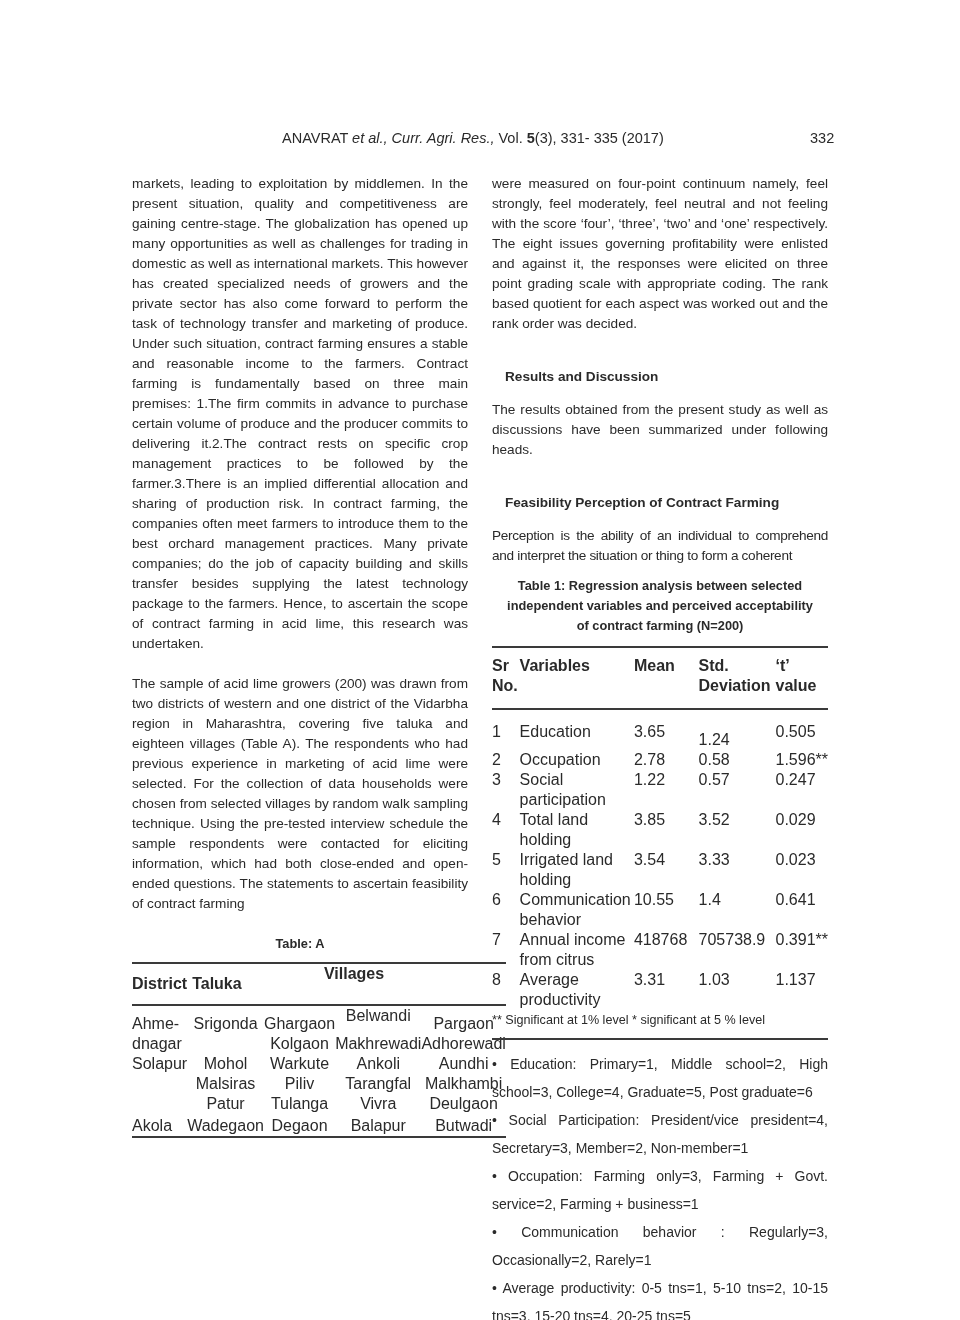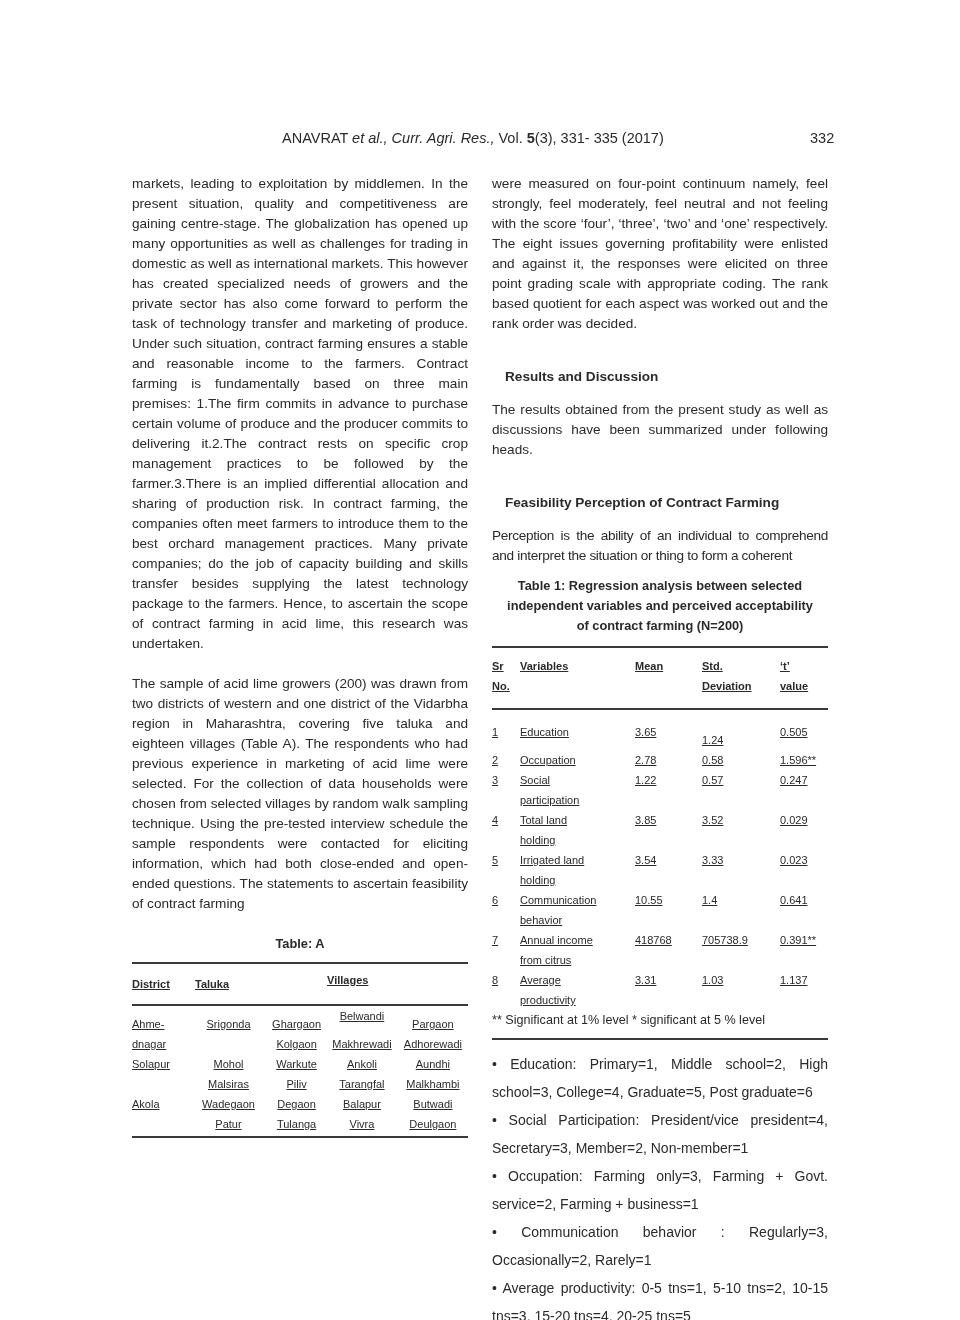--- a/index.html
+++ b/index.html
@@ -7,21 +7,21 @@
          font-family:"Liberation Sans", sans-serif; color:#2a2a2a; }
   .running-head { position:absolute; top:130px; left:282px; font-size:14.5px; color:#2a2a2a; }
   .page-num { position:absolute; top:130px; left:810px; font-size:14.5px; }
   .col { position:absolute; top:174px; width:336px; font-size:13.6px; line-height:20px; }
   .col.left { left:132px; }
   .col.right { left:492px; }
   .para { text-align:justify; margin:0; }
   .h { font-weight:bold; margin:13px; }
   .gap { height:20px; }
   .caption { text-align:center; font-weight:bold; font-size:12.8px; line-height:20px; margin:0; }
-  table { border-collapse:collapse; width:100%; font-size:11px;text-decoration:underline; }
+  table { border-collapse:collapse; width:100%; font-size:16px; }
   .rule-top { border-top:2px solid #3a3a3a; }
   .rule-bot { border-bottom:2px solid #3a3a3a; }
   .tA td, .tA th { padding:0; line-height:20px; vertical-align:top; }
   .tA th { font-weight:bold; text-align:left; }
   .t1 td, .t1 th { padding:0; line-height:20px; vertical-align:top; text-align:left; }
   .t1 th { font-weight:bold; }
   .notes { font-size:14px; line-height:28px; }
   .notes p { margin:0; text-align:justify; }
   .sig { font-size:12.6px; line-height:20px; }
 </style>
@@ -42,21 +42,21 @@
   <div class="gap"></div>
   <p class="para">The sample of acid lime growers (200) was drawn from two districts of western and one district of the Vidarbha region in Maharashtra, covering five taluka and eighteen villages (Table A). The respondents who had previous experience in marketing of acid lime were selected. For the collection of data households were chosen from selected villages by random walk sampling technique. Using the pre-tested interview schedule the sample respondents were contacted for eliciting information, which had both close-ended and open-ended questions. The statements to ascertain feasibility of contract farming</p>
   <div class="gap"></div>
   <p class="caption">Table: A</p>
   <div style="height:8px"></div>
   <table class="tA rule-top rule-bot">
     <thead>
       <tr style="border-bottom:2px solid #3a3a3a;">
         <th style="padding:10px 0 10px 0; width:58px;">District</th>
         <th style="padding:10px 0; width:72px; padding-left:5px;">Taluka</th>
-        <th colspan="3" style="padding:6px 0; text-align:left; padding-left:60px;">Villages</th>
+        <th colspan="3" style="padding:0 0; text-align:left; padding-left:60px;">Villages</th>
       </tr>
     </thead>
     <tbody id="tA-body">
         <tr>
           <td style="text-align: left; padding-top: 8px;">Ahme-</td>
           <td style="text-align: center; padding-top: 8px;">Srigonda</td>
           <td style="text-align: center; padding-top: 8px;">Ghargaon</td>
           <td style="text-align: center; padding-top: 0;">Belwandi</td>
           <td style="text-align: center; padding-top: 8px;">Pargaon</td>
         </tr>
@@ -75,32 +75,32 @@
           <td style="text-align: center;">Aundhi</td>
         </tr>
         <tr>
           <td style="text-align: left;"></td>
           <td style="text-align: center;">Malsiras</td>
           <td style="text-align: center;">Piliv</td>
           <td style="text-align: center;">Tarangfal</td>
           <td style="text-align: center;">Malkhambi</td>
         </tr>
         <tr>
+          <td style="text-align: left; padding-bottom: 2px;"></td>
+          <td style="text-align: center; padding-bottom: 2px;">Patur</td>
+          <td style="text-align: center; padding-bottom: 2px;">Tulanga</td>
+          <td style="text-align: center; padding-bottom: 2px;">Vivra</td>
+          <td style="text-align: center; padding-bottom: 2px;">Deulgaon</td>
+        </tr>
+        <tr>
           <td style="text-align: left;">Akola</td>
           <td style="text-align: center;">Wadegaon</td>
           <td style="text-align: center;">Degaon</td>
           <td style="text-align: center;">Balapur</td>
           <td style="text-align: center;">Butwadi</td>
-        </tr>
-        <tr>
-          <td style="text-align: left; padding-bottom: 2px;"></td>
-          <td style="text-align: center; padding-bottom: 2px;">Patur</td>
-          <td style="text-align: center; padding-bottom: 2px;">Tulanga</td>
-          <td style="text-align: center; padding-bottom: 2px;">Vivra</td>
-          <td style="text-align: center; padding-bottom: 2px;">Deulgaon</td>
         </tr>
       </tbody>
   </table>
 </div>
 
 <div class="col right">
   <p class="para">were measured on four-point continuum namely, feel strongly, feel moderately, feel neutral and not feeling with the score ‘four’, ‘three’, ‘two’ and ‘one’ respectively. The eight issues governing profitability were enlisted and against it, the responses were elicited on three point grading scale with appropriate coding. The rank based quotient for each aspect was worked out and the rank order was decided.</p>
   <div class="gap"></div>
   <p class="h">Results and Discussion</p>
   <p class="para">The results obtained from the present study as well as discussions have been summarized under following heads.</p>

